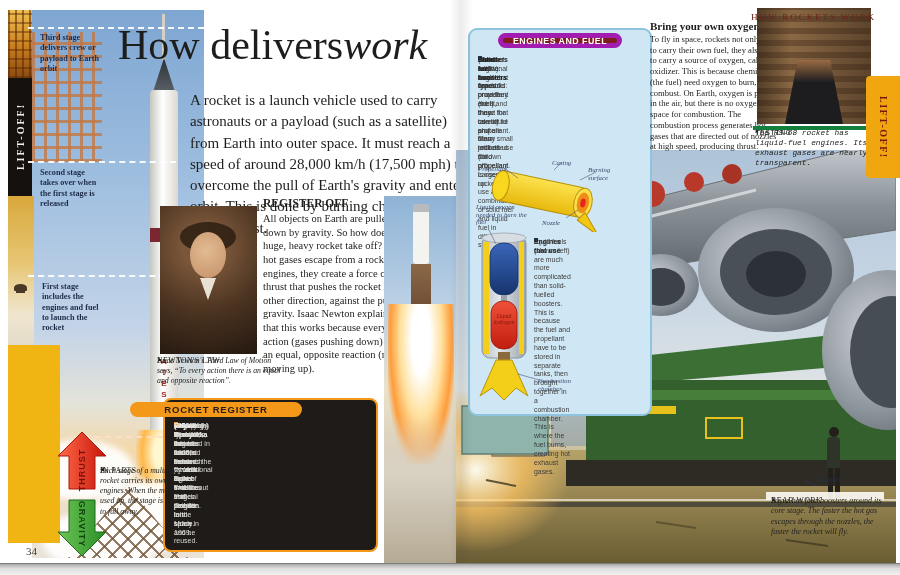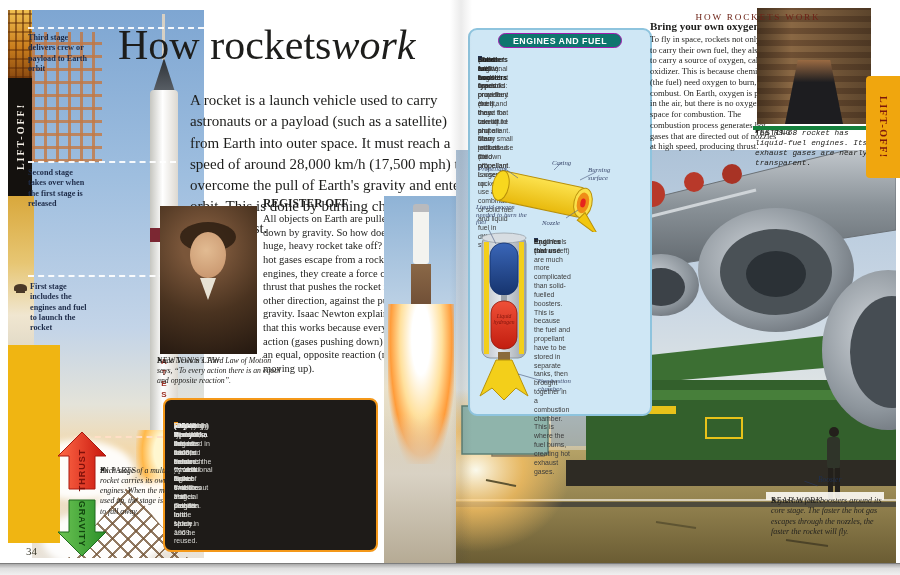--- a/index.html
+++ b/index.html
@@ -46,21 +46,21 @@
   .pad-truss{left:36px;top:476px;width:120px;height:72px;opacity:.85;
     background:repeating-linear-gradient(45deg,rgba(95,60,25,.8) 0 2px,transparent 2px 11px),
                repeating-linear-gradient(-45deg,rgba(95,60,25,.8) 0 2px,transparent 2px 11px);
     clip-path:polygon(50% 0,100% 100%,0 100%);}
 
   .dash{height:0;border-top:2px dashed rgba(255,255,255,.92);}
   .d1{left:28px;top:27px;width:176px;}
   .d2{left:28px;top:161px;width:148px;}
   .d3{left:28px;top:275px;width:168px;}
   .d4{left:74px;top:436px;width:120px;border-top-color:rgba(255,222,198,.95);}
-  .stage{width:62px;font:bold 8.2px/1.25 "Liberation Serif",serif;color:#1e2c49;}
+  .stage{width:62px;font:bold 8.2px/1.25 "Liberation Serif",serif;color:#1e2c49;margin-left:12px;}
   .st1{left:28px;top:33px;}
   .st2{left:28px;top:168px;}
   .st3{left:30px;top:282px;}
 
   
   .title{left:118px;top:22px;width:340px;font:42px/1.1 "Liberation Serif",serif;color:#1d1d1b;}
   .title i{font-style:italic;}
   .intro{left:190px;top:90px;width:280px;font:15px/1.42 "Liberation Serif",serif;color:#1d1d1b;}
 
   
@@ -104,21 +104,21 @@
   .forces{left:56px;top:432px;width:52px;height:126px;}
   .inparts-cap{left:100px;top:466px;width:86px;}
 
   
   .big-photo{left:456px;top:150px;width:440px;height:414px;
     background:linear-gradient(180deg,#aec3d8 0%,#c8d6e4 35%,#dfe4e4 58%,#d3c9ad 70%,#a39256 84%,#7c6d40 100%);}
 
   
   .efbox{left:468px;top:28px;width:184px;height:388px;background:#cfe7f5;
     border:2px solid #8ec4de;border-radius:9px;}
-  .ef-pill{left:498px;top:33px;width:124px;height:15px;background:#0f766e;border:1px solid #a21caf;
+  .ef-pill{left:498px;top:33px;width:124px;height:15px;background:#7f1d1d;border:5px solid #a21caf;
     border-radius:9px;display:flex;align-items:center;justify-content:center;
     font:bold 8.8px "Liberation Sans",sans-serif;letter-spacing:.5px;color:#ffffff;}
   .ef-bullets{left:478px;top:56px;width:168px;font:6.9px/1.28 "Liberation Sans",sans-serif;color:#3c3c3c;}
   .ef-bullets p,.ef-b4 p{position:static;margin:0 0 3px;}
   .ef-bullets b,.ef-b4 b{position:static;color:#1d1d1b;margin-right:2px;}
   .ef-bullets span,.ef-b4 span{position:static;}
   .ef-b4{left:534px;top:238px;width:112px;font:6.9px/1.28 "Liberation Sans",sans-serif;color:#3c3c3c;}
   .dlbl{font:italic 6.8px/1.12 "Liberation Serif",serif;color:#3c4a6e;}
   .lb-prop{left:478px;top:165px;width:40px;}
   .lb-case{left:552px;top:159px;width:34px;}
@@ -142,21 +142,21 @@
   .testing .bell{left:28px;bottom:0;width:58px;height:64px;
     background:linear-gradient(#9a6a42,#1d1d20 35%);clip-path:polygon(22% 0,78% 0,100% 100%,0 100%);}
   .testing-cap{left:753px;top:126px;width:124px;background:#15803d;padding:2px 2px;font-family:Liberation Mono, monospace;}
 
   .nozzle-note{left:798px;top:188px;width:74px;font:italic 7.5px/1.25 "Liberation Serif",serif;color:#253a5e;}
   .booster-lbl{left:818px;top:475px;font:italic 7.5px "Liberation Serif",serif;color:#20304f;}
   .bl-line{left:804px;top:483px;width:14px;height:0;border-top:1px solid #2a3550;transform:rotate(20deg);}
   .rear-cap{left:766px;top:492px;width:118px;background:rgba(249,246,240,.93);padding:4px 5px;font-size:8px;}
 
   
-  .run-head{left:640px;top:12px;width:236px;text-align:center;
+  .run-head{left:640px;top:12px;width:236px;text-align:right;
     font:9.2px "Liberation Serif",serif;letter-spacing:1.8px;color:#6e2418;}
   .right-tab{left:866px;top:76px;width:34px;height:102px;background:#f0a60e;border-radius:4px 0 0 4px;
     display:flex;align-items:center;justify-content:center;}
   .right-tab span{position:static;writing-mode:vertical-rl;
     font:bold 10px "Liberation Serif",serif;letter-spacing:1.5px;color:#7c170b;}
 
   .gutter{left:450px;top:0;width:22px;height:564px;
     background:linear-gradient(90deg,rgba(60,60,60,0),rgba(60,60,60,.10) 50%,rgba(60,60,60,0));}
   .bottom-edge{left:0;top:563px;width:900px;height:12px;border-top:1px solid #7d7d7d;
     background:linear-gradient(180deg,#a9a9a9,#dedede 40%,#f0f0f0);}
@@ -196,21 +196,21 @@
   <div class="page-num">34</div>
 
   <div class="dash d1"></div>
   <div class="dash d2"></div>
   <div class="dash d3"></div>
   <div class="dash d4"></div>
   <div class="stage st1">Third stage delivers crew or payload to Earth orbit</div>
   <div class="stage st2">Second stage takes over when the first stage is released</div>
   <div class="stage st3">First stage includes the engines and fuel to launch the rocket</div>
 
-  <div class="title"><span style="position:static">How rockets </span><i>work</i></div>
+  <div class="title"><span style="position:static">How delivers </span><i>work</i></div>
   <div class="intro">A rocket is a launch vehicle used to carry astronauts or a payload (such as a satellite) from Earth into outer space. It must reach a speed of around 28,000 km/h (17,500 mph) to overcome the pull of Earth's gravity and enter orbit. This is done by burning chemicals to create thrust.</div>
 
   <div class="newton">
     <div class="hair"></div>
     <div class="face"></div>
     <div class="cravat"></div>
   </div>
   <div class="lift-head">REGISTER OFF</div>
   <div class="lift-body">All objects on Earth are pulled down by gravity. So how does a huge, heavy rocket take off? As hot gases escape from a rocket's engines, they create a force called thrust that pushes the rocket in the other direction, against the pull of gravity. Isaac Newton explained that this works because every action (gases pushing down) has an equal, opposite reaction (rocket moving up).</div>
   <div class="cap newton-cap">
@@ -257,20 +257,21 @@
         <span class="org">(European)</span>
         <span>Five types of Ariane have been used to launch satellites and probes into space.</span>
       </p>
     <p class="re">
         <span class="sq"></span>
         <b>Falcon</b>
         <span class="org">(American)</span>
         <span>Built by SpaceX, the various Falcon rockets have lower stages that can land safely and be reused.</span>
       </p>
   </div>
+  <div class="reg-pill" style="left:216px;top:402px;">ROCKET REGISTER</div>
 
   <svg class="forces" viewBox="0 0 52 126">
     <defs>
       <linearGradient id="ar-red" x1="0" y1="0" x2="1" y2="0">
           <stop offset="0" stop-color="#ff6a48"></stop>
           <stop offset="1" stop-color="#c8150c"></stop>
         </linearGradient>
       <linearGradient id="ar-grn" x1="0" y1="0" x2="1" y2="0">
           <stop offset="0" stop-color="#6cc454"></stop>
           <stop offset="1" stop-color="#2a8f28"></stop>

